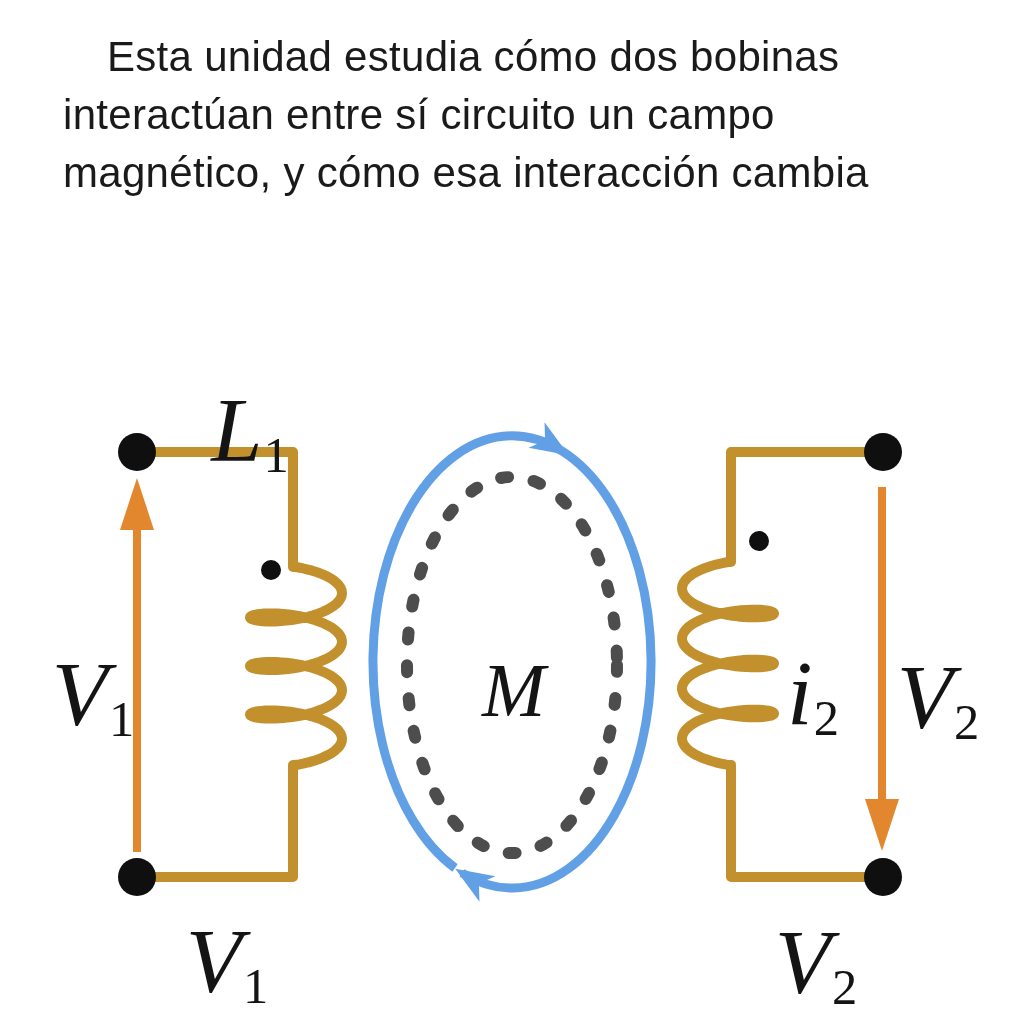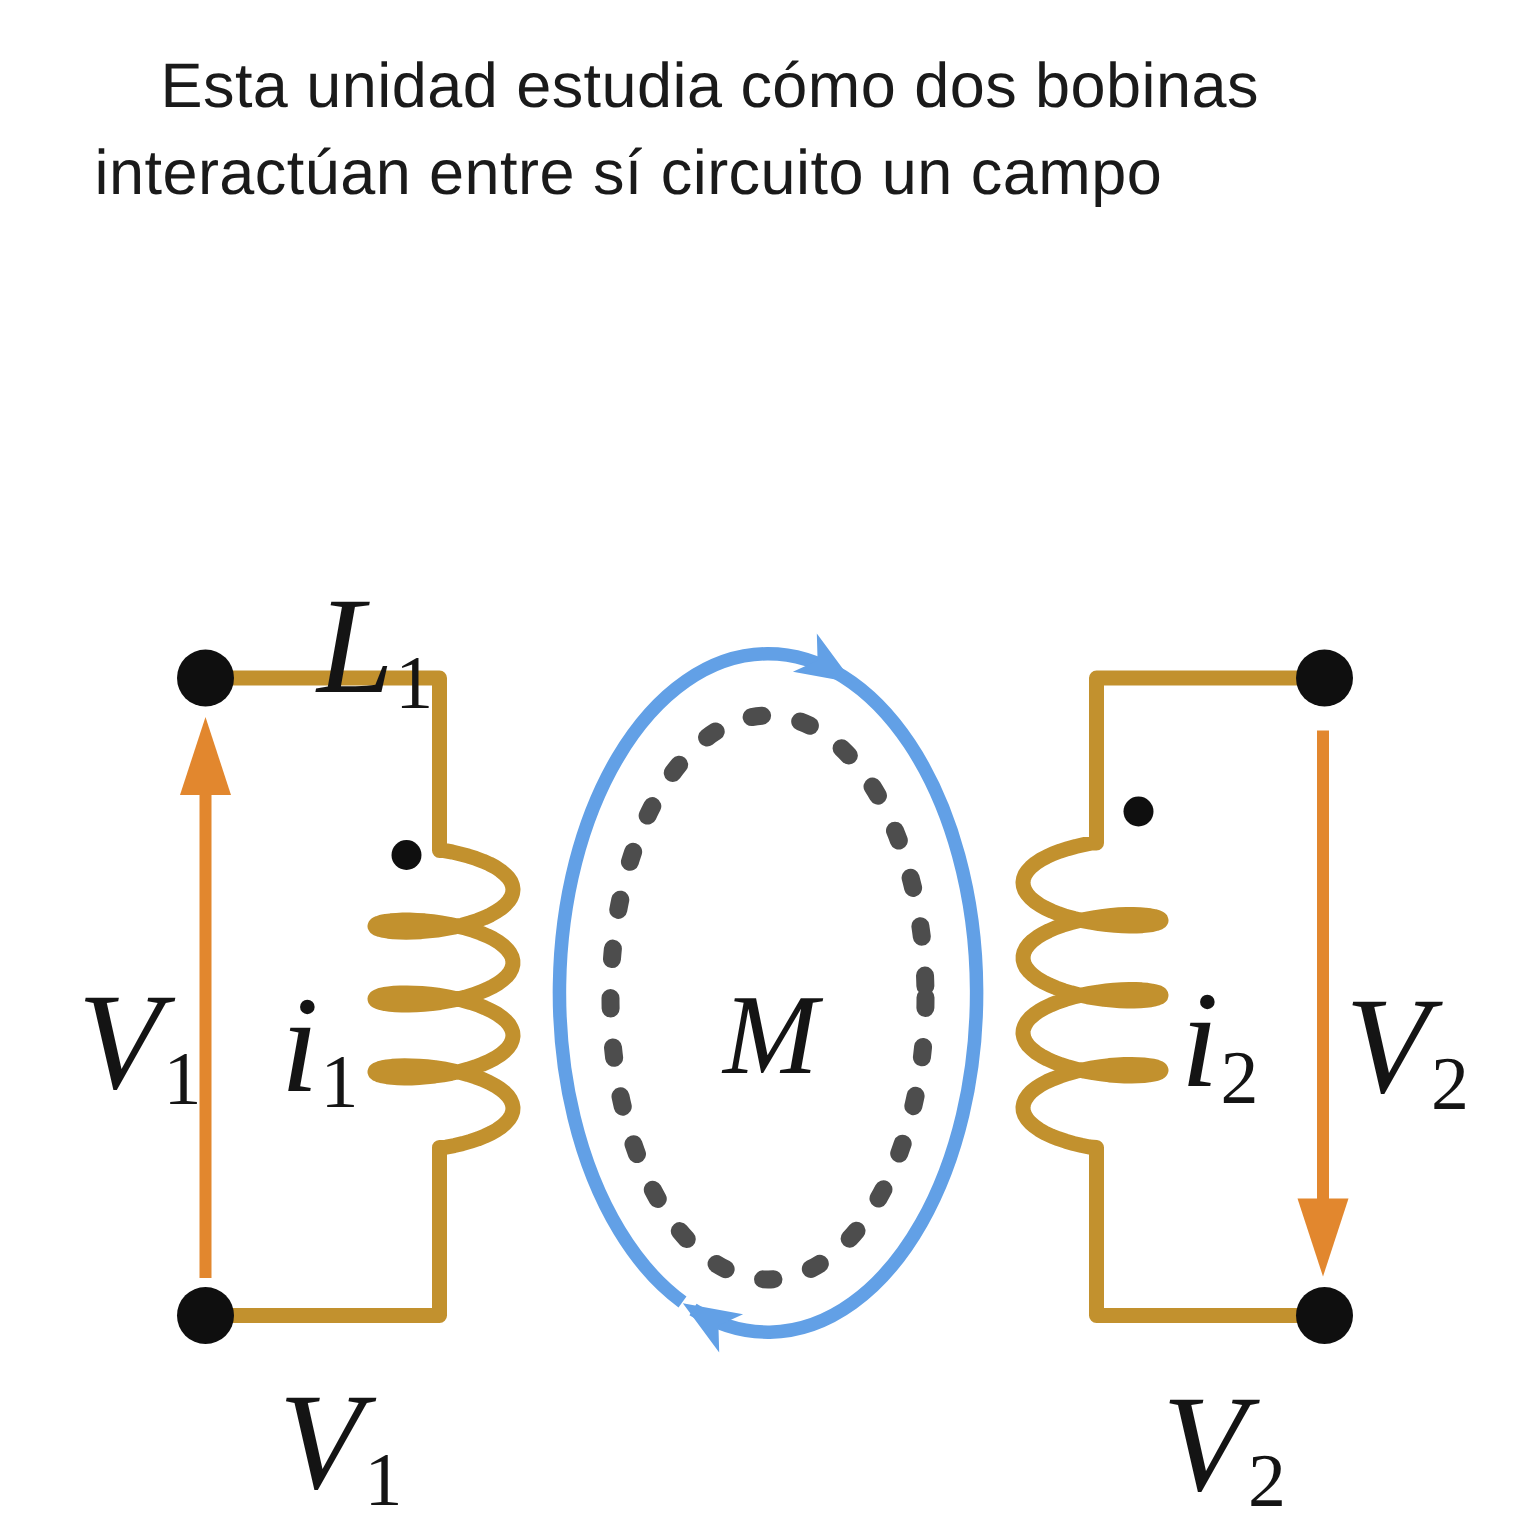--- a/index.html
+++ b/index.html
@@ -53,20 +53,21 @@
   }
 </style>
 </head>
 <body>
 
 <div id="stage">
 
   <div class="intro">
     <div class="line indent">Esta unidad estudia cómo dos bobinas</div>
     <div class="line">interactúan entre sí circuito un campo</div>
+    <div class="line">magnético, y cómo esa interacción cambia</div>
   </div>
 
   <svg id="circuit" viewBox="0 0 1024 1024">
     <defs>
       <marker id="fluxArrow" viewBox="-34 -18 46 36" markerWidth="46" markerHeight="36" refX="0" refY="0" orient="auto" markerUnits="userSpaceOnUse">
         <path d="M 8 0 L -30 -15 L -20 0 L -30 15 Z" class="flux-head"></path>
       </marker>
     </defs>
 
     <path class="flux" d="M 455 868 A 139 226 0 0 1 562 451 A 139 226 0 1 1 462 873" marker-mid="url(#fluxArrow)" marker-end="url(#fluxArrow)"></path>
@@ -91,23 +92,20 @@
     <line class="varrow-line" x1="882" y1="487" x2="882" y2="800"></line>
     <polygon class="varrow-head" points="882,851 865,799 899,799"></polygon>
   </svg>
 
   <div class="mlabel" style="left:250px;top:400px">
     <span>L</span><span class="sub">1</span>
   </div>
   <div class="mlabel" style="left:93px;top:664px">
     <span>V</span><span class="sub">1</span>
   </div>
-  <div class="mlabel" style="left:213px;top:666px">
-    <span>i</span><span class="sub">1</span>
-  </div>
   <div class="mlabel size-m" style="left:514px;top:660px">
     <span>M</span><span class="sub"></span>
   </div>
   <div class="mlabel" style="left:813px;top:663px">
     <span>i</span><span class="sub">2</span>
   </div>
   <div class="mlabel" style="left:938px;top:667px">
     <span>V</span><span class="sub">2</span>
   </div>
   <div class="mlabel" style="left:227px;top:931px">

